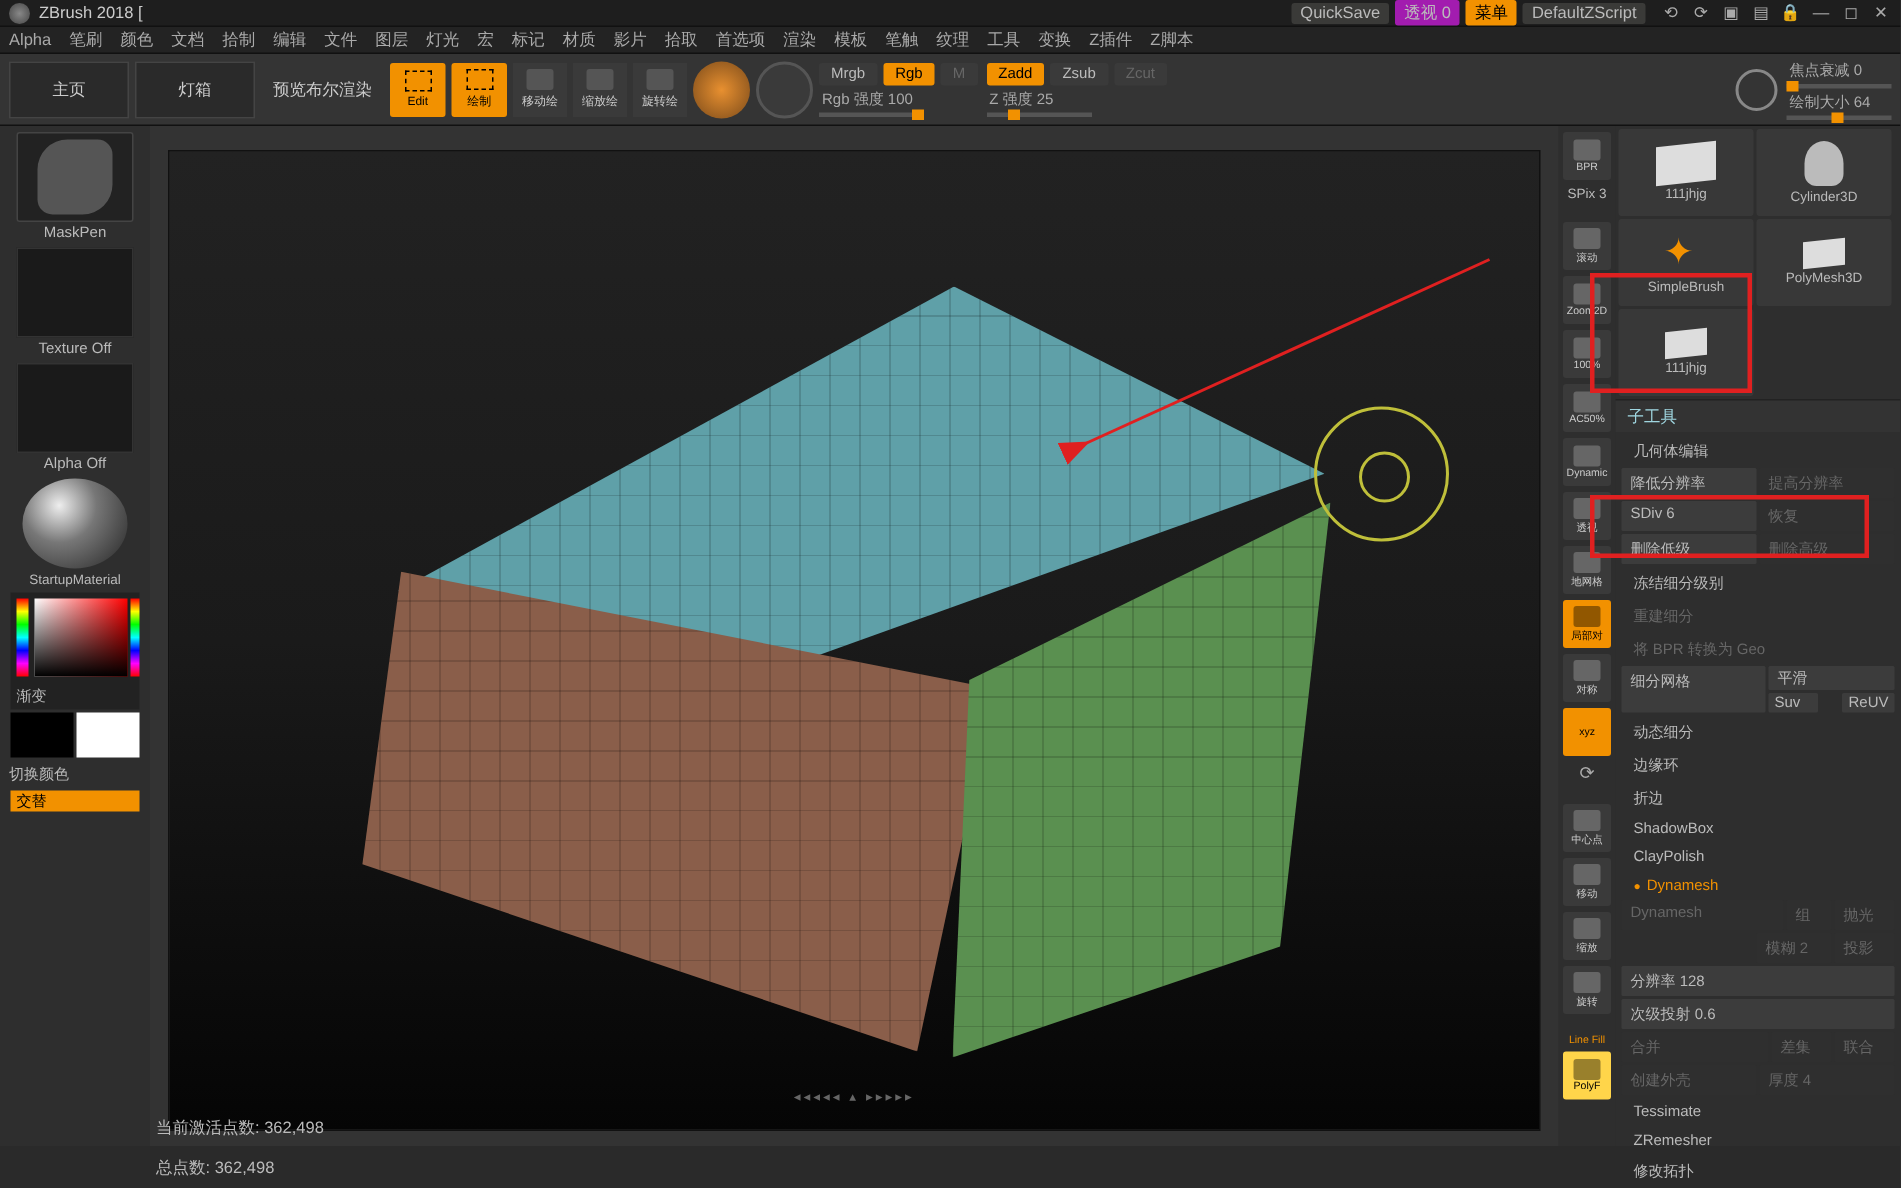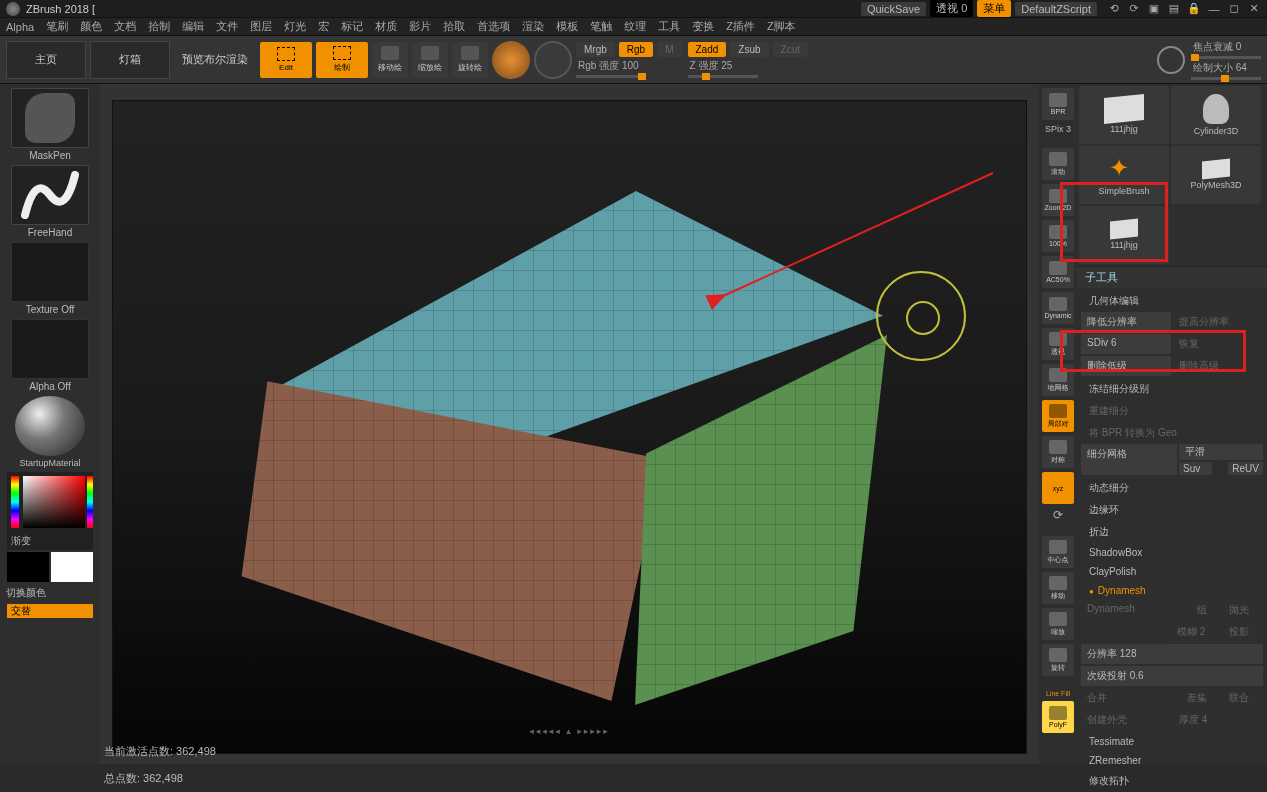--- a/index.html
+++ b/index.html
@@ -3,29 +3,29 @@
 <meta charset="utf-8">
 <style>
 * { margin: 0; padding: 0; box-sizing: border-box; font-family: "Microsoft YaHei", Arial, sans-serif; }
 body { background: #2a2a2a; color: #bbb; font-size: 11px; width: 1267px; height: 792px; overflow: hidden; position: relative; }
 .titlebar { height: 18px; background: #1e1e1e; display: flex; align-items: center; padding: 0 6px; border-bottom: 1px solid #111; }
 .titlebar .logo { width: 14px; height: 14px; background: radial-gradient(circle, #888, #444); border-radius: 50%; margin-right: 6px; }
 .titlebar .title { flex: 0 0 auto; color: #ccc; }
 .titlebar .spacer { flex: 1; }
 .titlebar .tbtn { padding: 1px 6px; background: #3a3a38; margin-left: 4px; border-radius: 2px; cursor: pointer; }
 .titlebar .tbtn.orange { background: #f29100; color: #000; }
-.titlebar .persp { background: #000000; padding: 1px 6px; margin-left: 4px; border-radius: 2px; }
+.titlebar .persp { background: #a21caf; padding: 1px 6px; margin-left: 4px; border-radius: 2px; }
 .titlebar .winbtns { display: flex; gap: 6px; margin-left: 10px; }
 .titlebar .wb { width: 14px; height: 14px; display: flex; align-items: center; justify-content: center; color: #aaa; cursor: pointer; }
 .menubar { height: 18px; background: #232323; display: flex; align-items: center; padding: 0 6px; gap: 12px; border-bottom: 1px solid #111; }
 .menubar span { cursor: pointer; color: #aaa; }
 .toolbar { height: 48px; background: #343434; display: flex; align-items: center; padding: 4px 6px; gap: 4px; border-bottom: 1px solid #111; position: relative; }
 .toolbar .tab { width: 80px; height: 38px; background: #2a2a2a; display: flex; align-items: center; justify-content: center; color: #ccc; border: 1px solid #444; cursor: pointer; }
 .toolbar .tab.label { border: none; background: transparent; width: auto; padding: 0 8px; }
-.modebtn { width: 52px; height: 36px; background: #f29100; display: flex; flex-direction: column; align-items: center; justify-content: center; color: #000; font-size: 8px; border-radius: 2px; cursor: pointer; }
+.modebtn { width: 37px; height: 36px; background: #f29100; display: flex; flex-direction: column; align-items: center; justify-content: center; color: #000; font-size: 8px; border-radius: 2px; cursor: pointer; }
 .modebtn .mi { width: 18px; height: 14px; border: 1px dashed #000; margin-bottom: 2px; }
 .graybtn { width: 36px; height: 36px; background: #3a3a3a; display: flex; flex-direction: column; align-items: center; justify-content: center; color: #ccc; font-size: 8px; cursor: pointer; }
 .graybtn .gi { width: 18px; height: 14px; background: #555; margin-bottom: 2px; border-radius: 2px; }
 .roundbtn { width: 38px; height: 38px; border-radius: 50%; background: #4a4a4a; cursor: pointer; }
 .sliders { flex: 1; display: flex; gap: 6px; align-items: flex-start; height: 100%; padding-top: 2px; }
 .slcol { display: flex; flex-direction: column; gap: 2px; }
 .slbtn { padding: 2px 8px; background: #3a3a3a; border-radius: 2px; cursor: pointer; font-size: 10px; }
 .slbtn.orange { background: #f29100; color: #000; }
 .slbtn.dim { color: #666; }
 .sltext { font-size: 10px; color: #aaa; padding: 0 2px; }
@@ -207,28 +207,20 @@
 <div class="main">
 
   <div class="leftpanel">
     <div class="lp-item">
       <div class="lp-thumb">
           <div class="lp-maskpen"></div>
         </div>
       <div class="lp-label">MaskPen</div>
     </div>
     <div class="lp-item">
-      <div class="lp-thumb">
-          <svg class="lp-freehand" viewBox="0 0 60 50">
-            <path d="M5 45 Q15 5 30 25 T55 5" stroke="#eee" stroke-width="8" fill="none" stroke-linecap="round"></path>
-          </svg>
-        </div>
-      <div class="lp-label">FreeHand</div>
-    </div>
-    <div class="lp-item">
       <div class="lp-empty"></div>
       <div class="lp-label">Texture Off</div>
     </div>
     <div class="lp-item">
       <div class="lp-empty"></div>
       <div class="lp-label">Alpha Off</div>
     </div>
     <div class="lp-item">
       <div class="lp-thumb" style="background:transparent;border:none;">
           <div class="lp-mat"></div>

